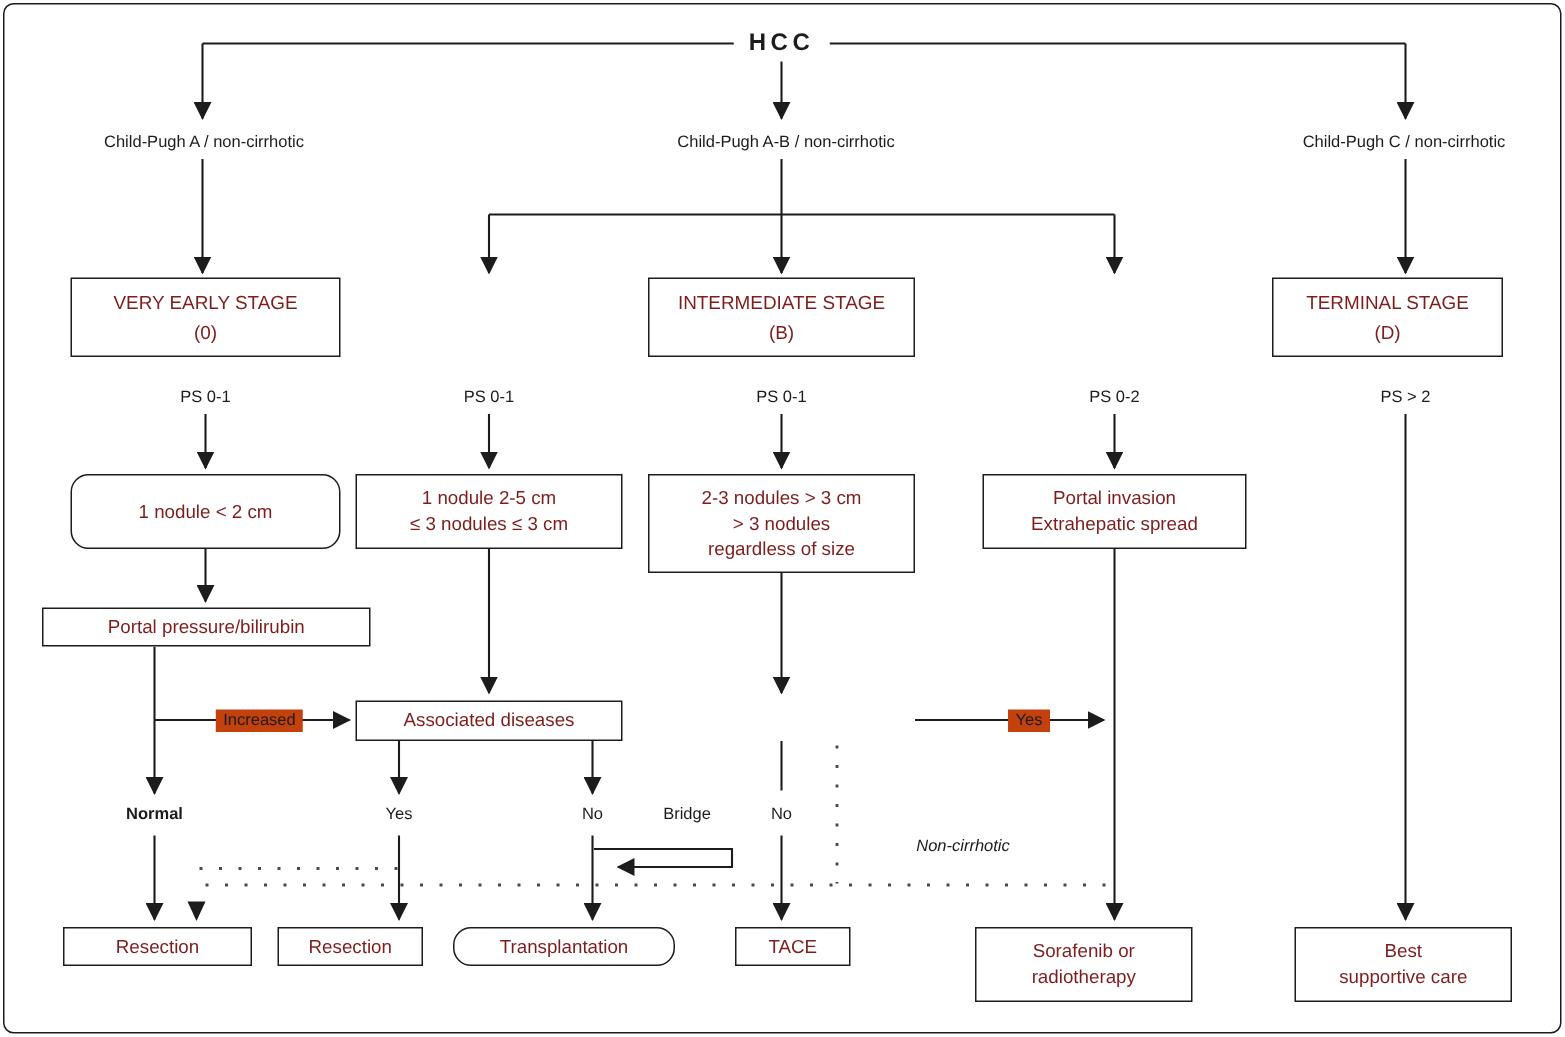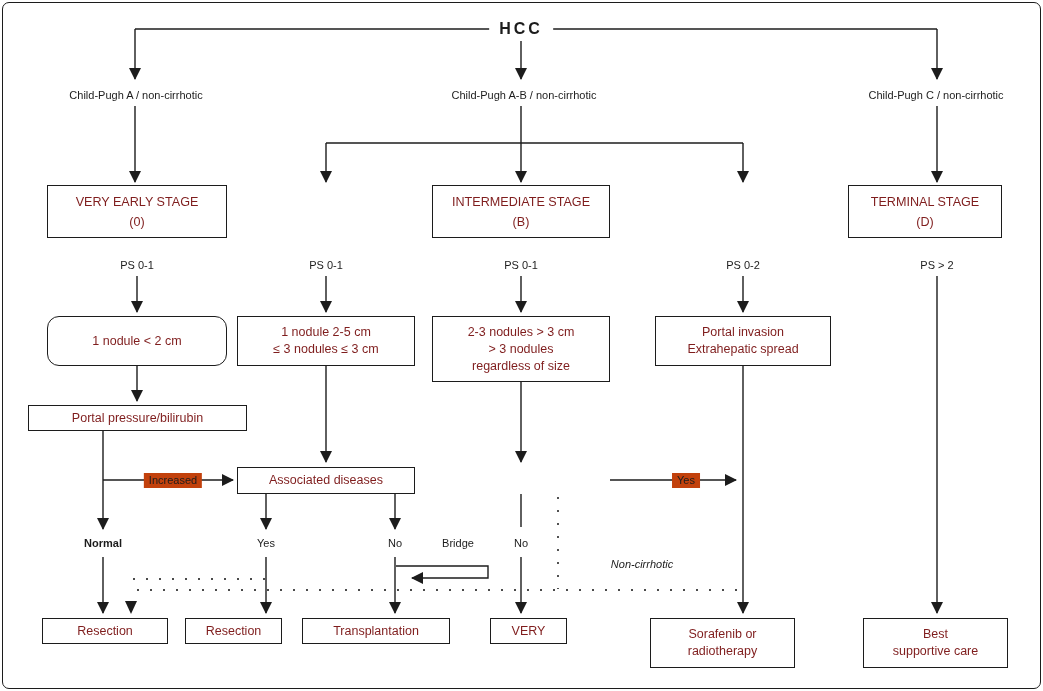--- a/index.html
+++ b/index.html
@@ -146,25 +146,25 @@
   <div class="lbl" style="left:458px;top:536px;">Bridge</div>
   <div class="lbl" style="left:521px;top:536px;">No</div>
   <div class="lbl italic" style="left:642px;top:557px;">Non-cirrhotic</div>
 
   <div class="box" style="left:42px;top:618px;width:126px;height:26px;">
     <span>Resection</span>
   </div>
   <div class="box" style="left:185px;top:618px;width:97px;height:26px;">
     <span>Resection</span>
   </div>
-  <div class="box" style="left:302px;top:618px;width:148px;height:26px;">
+  <div class="box" style="left:302px;top:618px;width:148px;height:26px;border-radius:12px;">
     <span>Transplantation</span>
   </div>
   <div class="box" style="left:490px;top:618px;width:77px;height:26px;">
-    <span>VERY</span>
+    <span>TACE</span>
   </div>
   <div class="box" style="left:863px;top:618px;width:145px;height:50px;">
     <span>Best</span>
     <span>supportive care</span>
   </div>
   <div class="box" style="left:650px;top:618px;width:145px;height:50px;">
     <span>Sorafenib or</span>
     <span>radiotherapy</span>
   </div>
 

